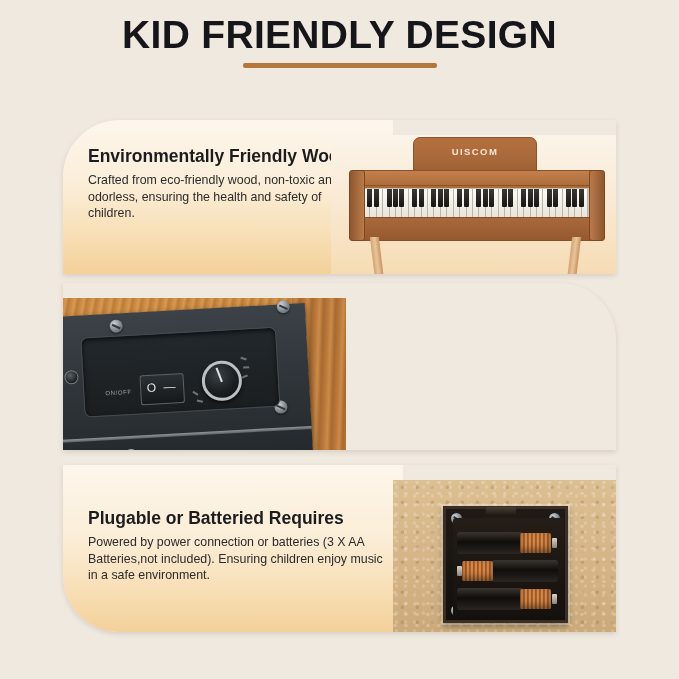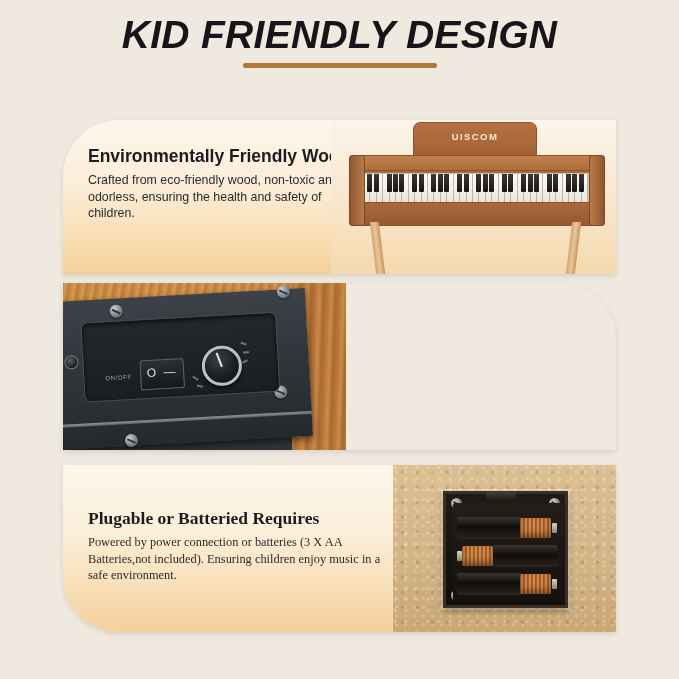--- a/index.html
+++ b/index.html
@@ -15,21 +15,20 @@
     position: relative;
   }
 
   
   .header {
     position: absolute;
     left: 0;
     top: 0;
     width: 679px;
     height: 92px;
-    font-style: italic;
   }
   .page-title {
     position: absolute;
     left: 0;
     top: 13px;
     width: 679px;
     text-align: center;
     font-size: 39px;
     font-weight: bold;
     letter-spacing: 0.3px;
@@ -55,21 +54,21 @@
     box-shadow: 0 2px 5px rgba(120, 100, 80, 0.20);
   }
   .panel-text {
     position: absolute;
     top: 0;
     height: 100%;
     background: linear-gradient(to bottom, #fdf6ec 0%, #fbeed8 42%, #f7dcb0 80%, #f4d09a 100%);
   }
   .panel-photo {
     position: absolute;
-    top: 0;
+    top: 15px;
     height: 100%;
     overflow: hidden;
   }
   .heading {
     position: absolute;
     font-size: 17.5px;
     font-weight: bold;
     color: #1c1c1e;
     white-space: nowrap;
     line-height: 20px;
@@ -387,21 +386,20 @@
     left: 63px;
     top: 465px;
     width: 553px;
     height: 167px;
     border-radius: 0 0 0 56px;
   }
   #panel-3 .panel-text {
     left: 0;
     width: 340px;
     border-radius: 0 0 0 56px;
-    font-family: Liberation Serif, serif;
   }
   #panel-3 .panel-photo {
     left: 330px;
     width: 223px;
     background: #d9bb8d;
   }
   #panel-3 .heading { left: 25px; top: 43px; }
   #panel-3 .body-text { left: 25px; top: 69px; width: 305px; }
 
   

